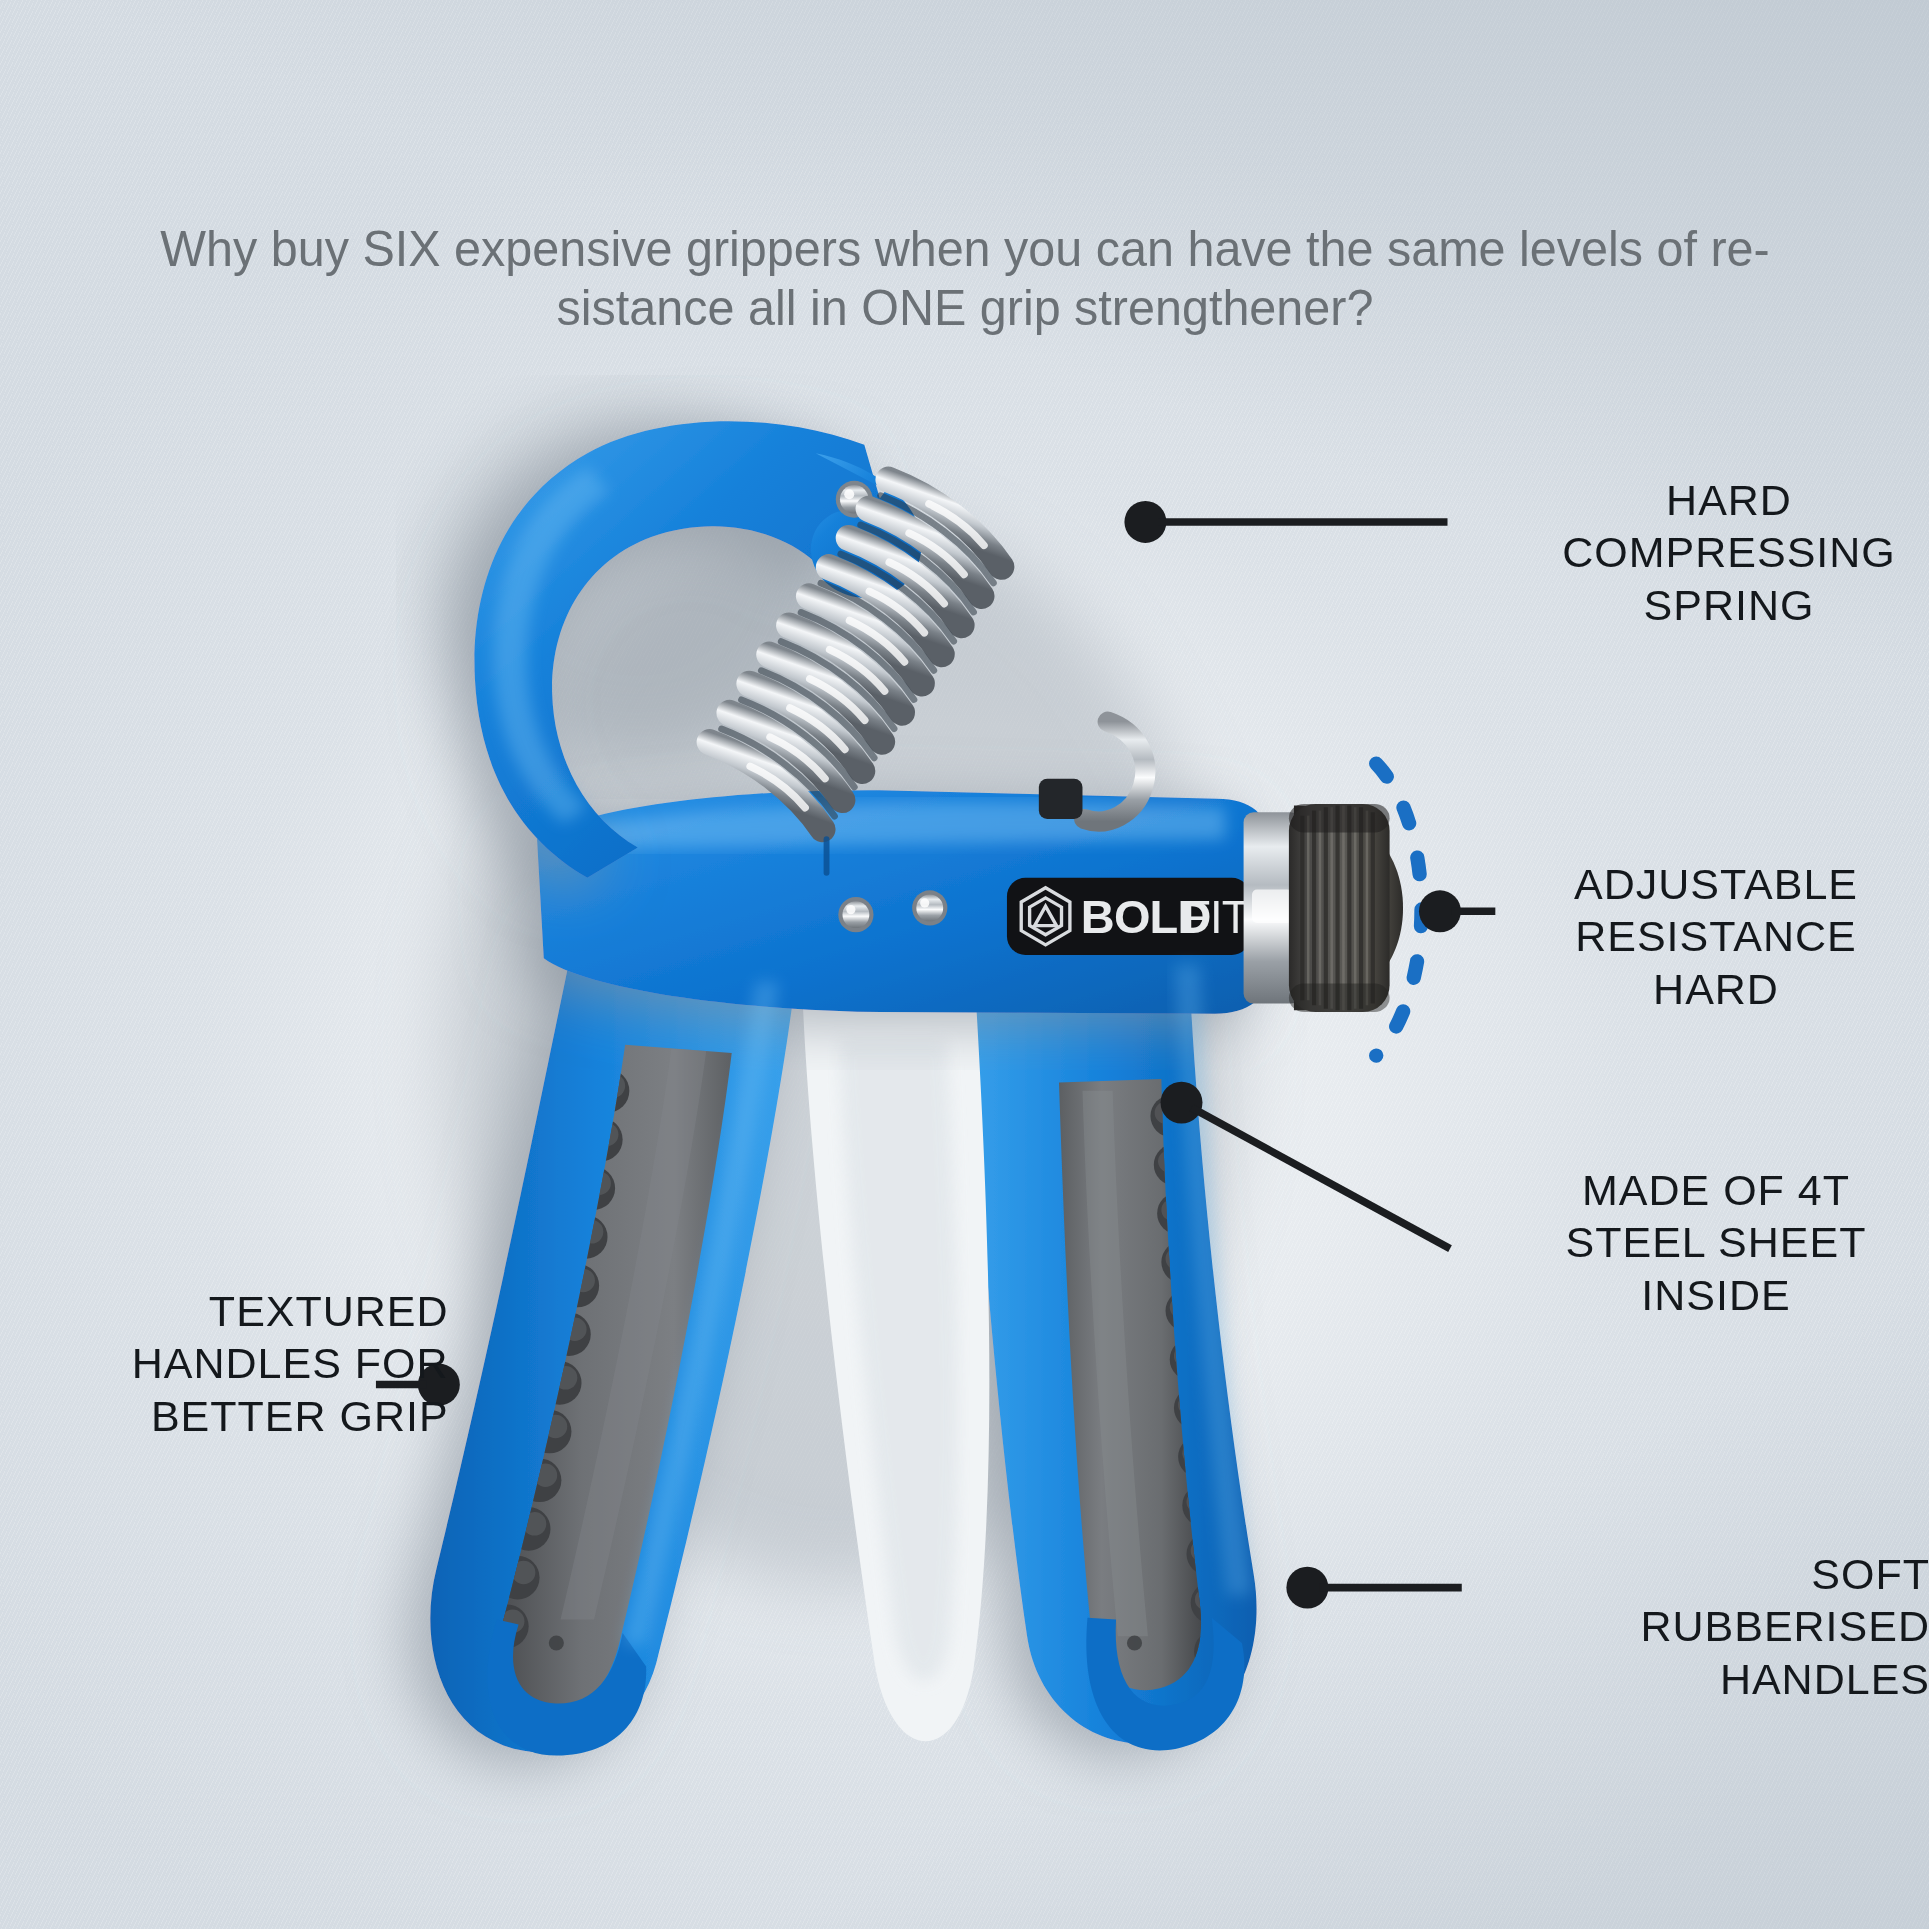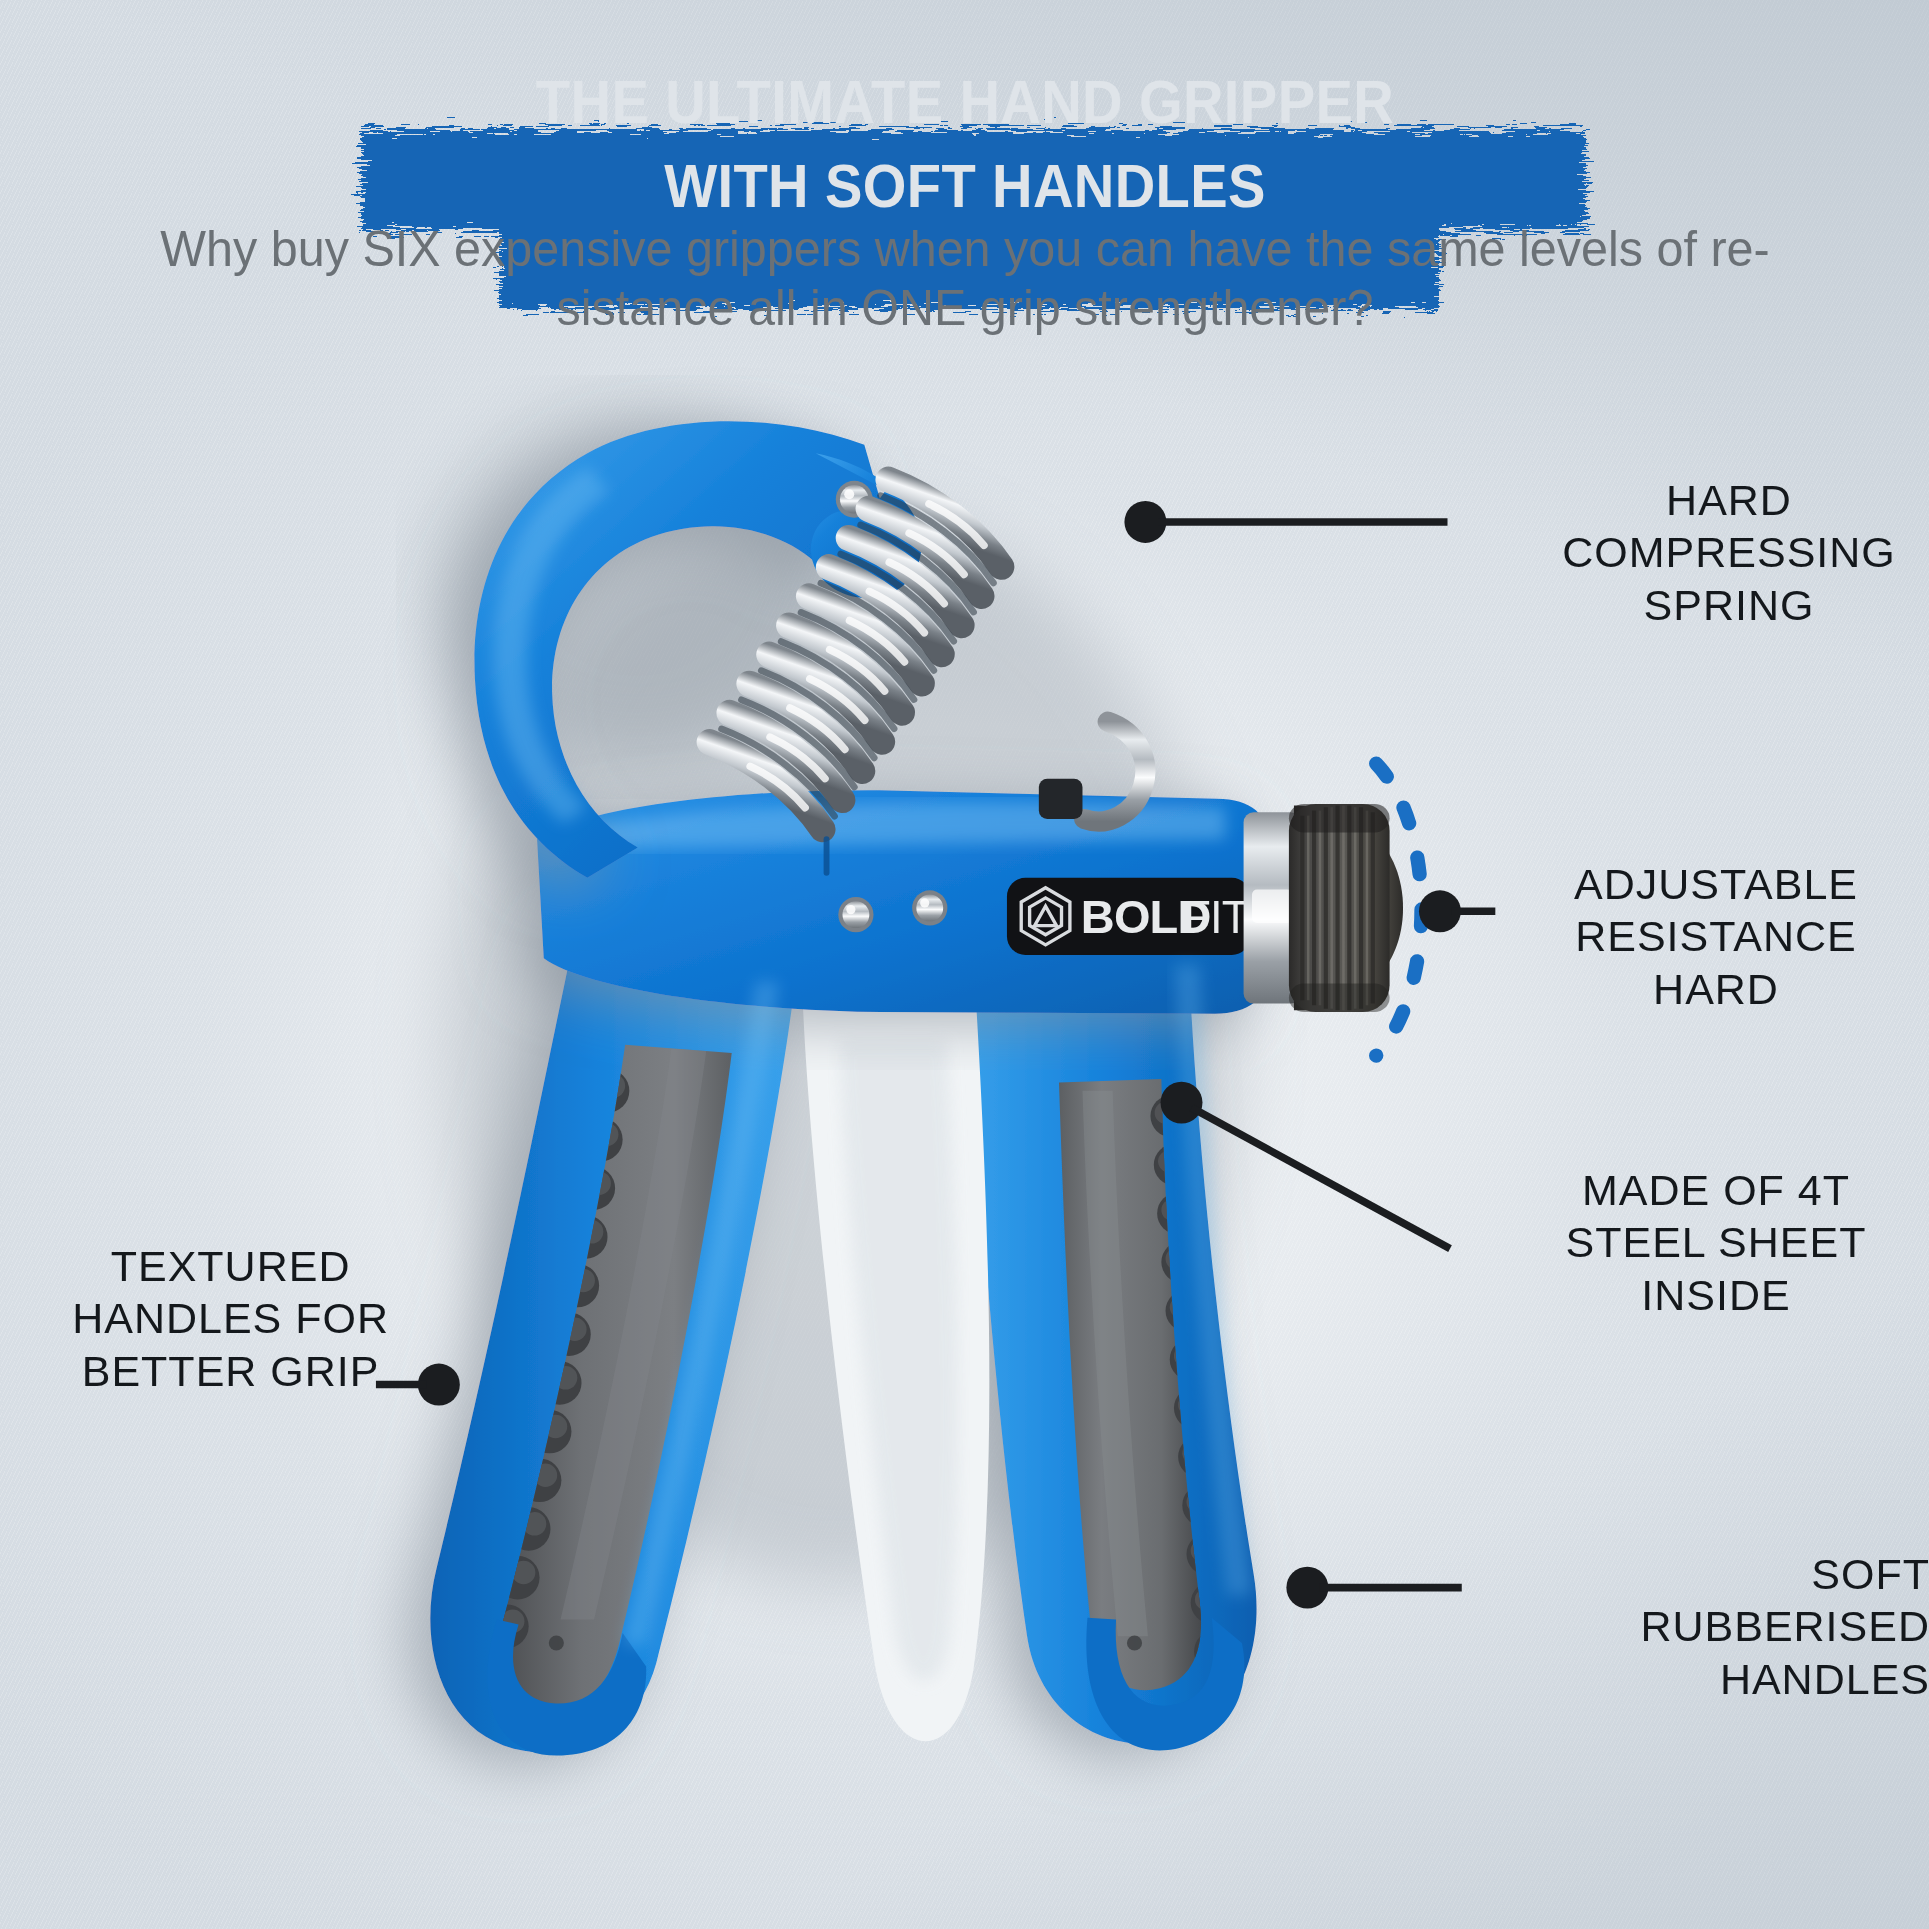--- a/index.html
+++ b/index.html
@@ -75,21 +75,21 @@
     line-height:1.22;
     letter-spacing:1px;
     font-weight:400;
     text-align:center;
     white-space:pre-line;
   }
   #callout-spring   { left:1519px; top:474px;  width:420px; }
   #callout-knob     { left:1502px; top:858px; width:428px; }
   #callout-steel    { left:1502px; top:1164px; width:428px; }
   #callout-soft     { left:1502px; top:1548px; width:428px;text-align:right; }
-  #callout-textured { left:12.6px;   top:1240px; width:436px; }
+  #callout-textured { left:12.6px;   top:1285px; width:436px;text-align:right; }
 
   
   #leaders{ position:absolute; inset:0; }
 
   
   #product{ position:absolute; left:0; top:0; width:1930px; height:1930px; }
 </style>
 </head>
 <body>
 
@@ -104,26 +104,20 @@
       <feDisplacementMap in="SourceGraphic" in2="n" scale="34" xChannelSelector="R" yChannelSelector="G"></feDisplacementMap>
     </filter>
     <filter id="rough2" x="-12%" y="-45%" width="124%" height="190%">
       <feTurbulence type="fractalNoise" baseFrequency="0.05 0.5" numOctaves="4" seed="19" result="n2"></feTurbulence>
       <feDisplacementMap in="SourceGraphic" in2="n2" scale="30" xChannelSelector="R" yChannelSelector="G"></feDisplacementMap>
     </filter>
   </defs>
 </svg>
 
 <div id="header">
-  <div class="banner-wrap">
-    <div class="brush brush1"></div>
-    <div class="brush brush2" style="filter:url(#rough2)"></div>
-    <div class="title-line" id="title-1">THE ULTIMATE HAND GRIPPER</div>
-    <div class="title-line" id="title-2">WITH SOFT HANDLES</div>
-  </div>
   <div id="subtitle">Why buy SIX expensive grippers when you can have the same levels of re-sistance all in ONE grip strengthener?</div>
 </div>
 
 <svg id="product" viewBox="0 0 2300 2300">
   <defs>
 
     <linearGradient id="blueBody" x1="0" y1="0" x2="1" y2="1">
       <stop offset="0" stop-color="#2a93e6"></stop>
       <stop offset=".28" stop-color="#1a82dc"></stop>
       <stop offset=".6" stop-color="#0d72ce"></stop>

